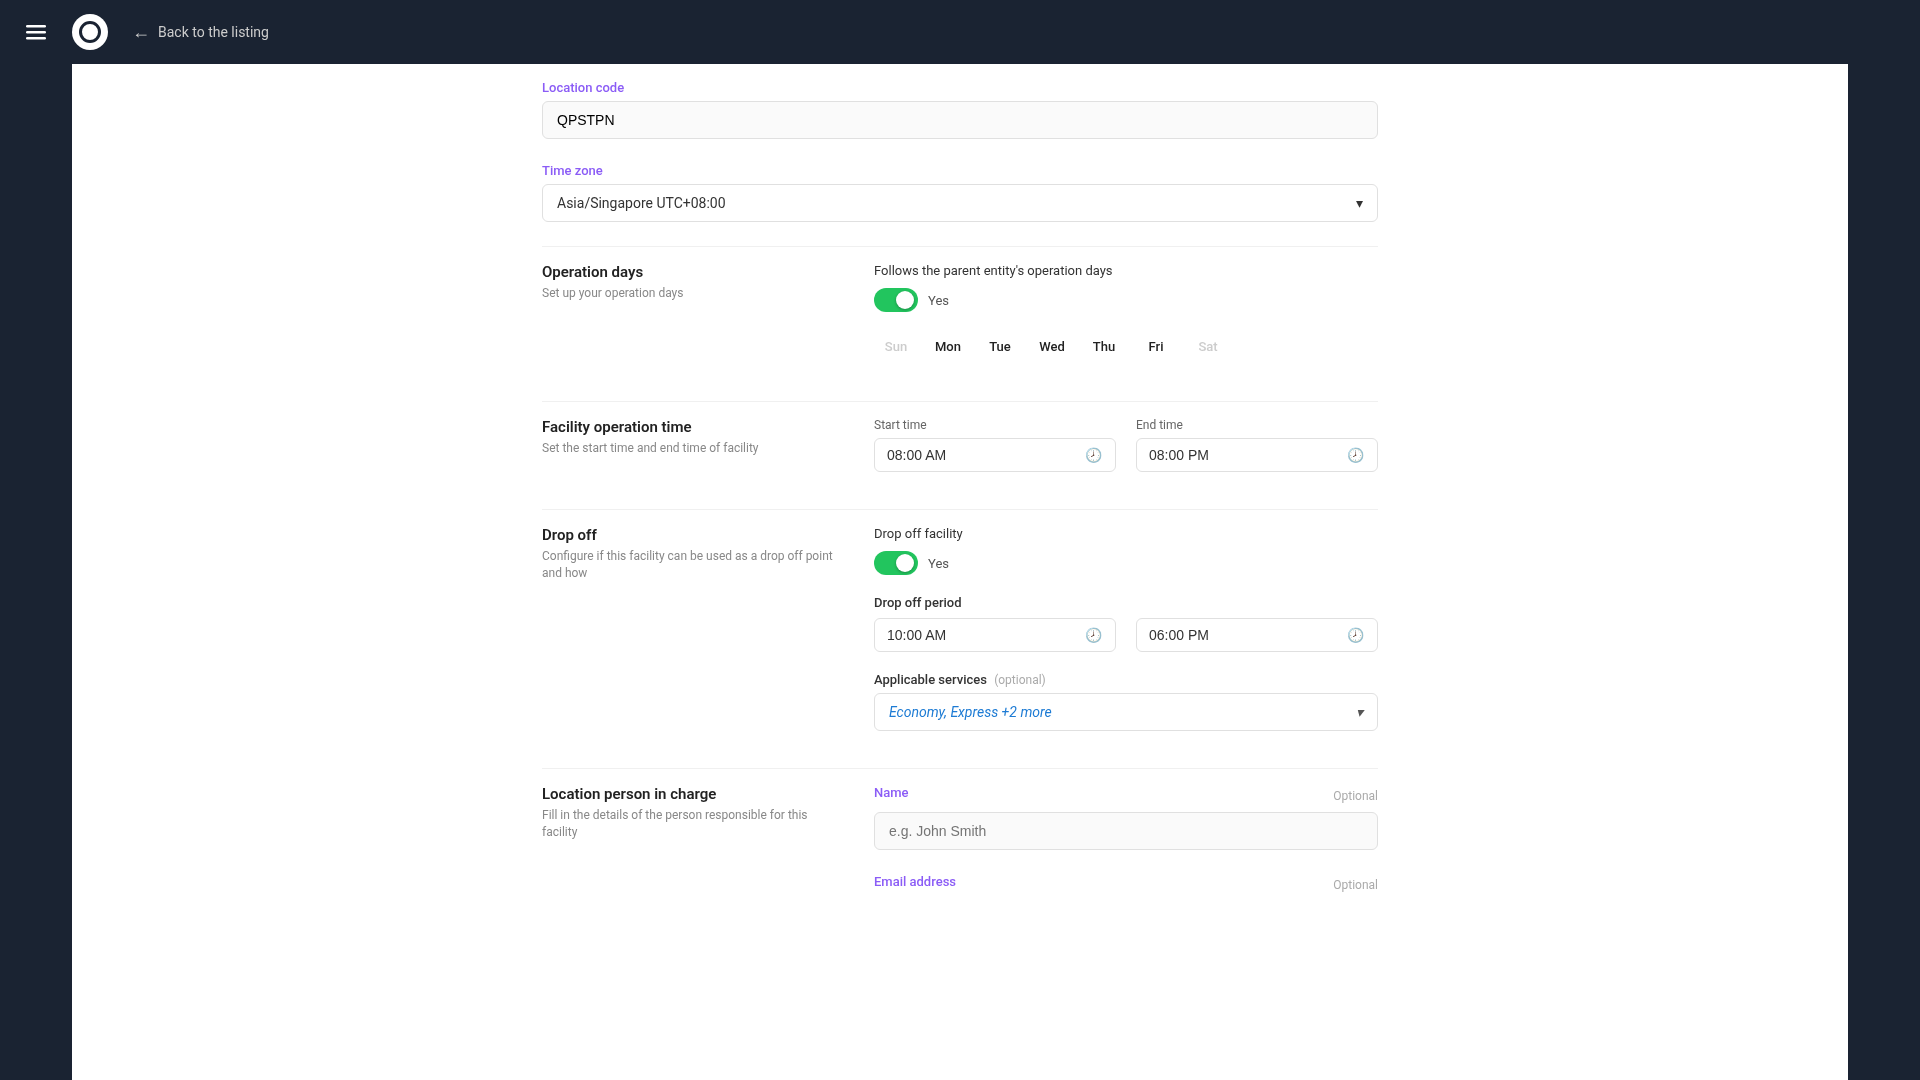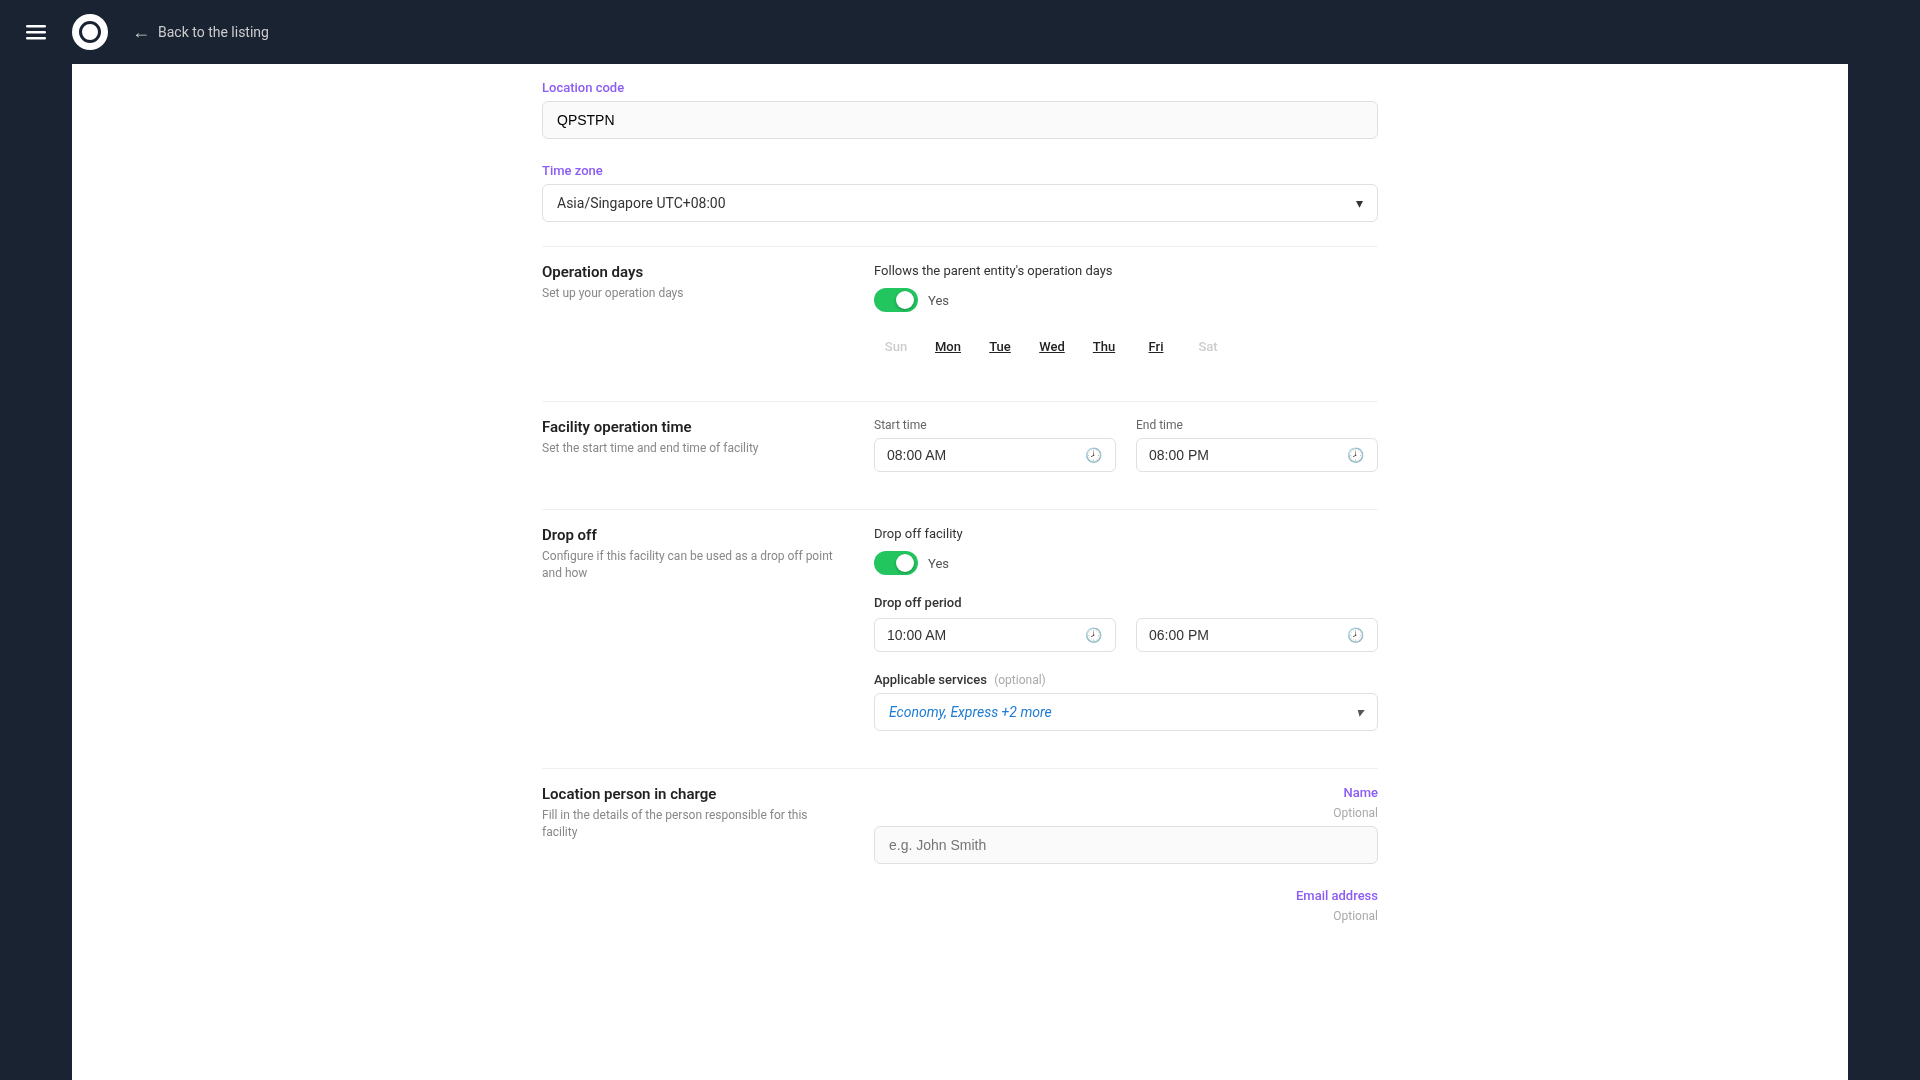--- a/index.html
+++ b/index.html
@@ -169,21 +169,20 @@
       height: 36px;
       display: flex;
       align-items: center;
       justify-content: center;
       border-radius: 6px;
       font-size: 13px;
       font-weight: 500;
     }
     .day-active {
       color: #222;
-      text-decoration: underline;
     }
     .day-inactive {
       color: #ccc;
     }
 
     
     .time-row {
       display: flex;
       gap: 20px;
     }
@@ -252,24 +251,23 @@
     }
     .services-value {
       font-size: 14px;
       color: #1d7bd4;
     }
     .chevron-icon { color: #555; font-size: 14px; }
 
     
     .name-field-row {
       display: flex;
-      align-items: flex-end;
+      align-items: center;
       justify-content: space-between;
       margin-bottom: 6px;
-      flex-direction: column;
     }
     .optional-right {
       font-size: 12px;
       color: #aaa;
     }
 
     .top-fields {
       padding-top: 16px;
     }
 

